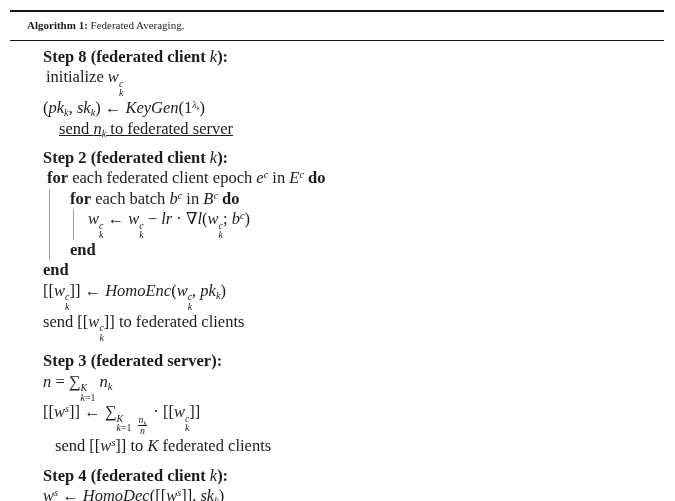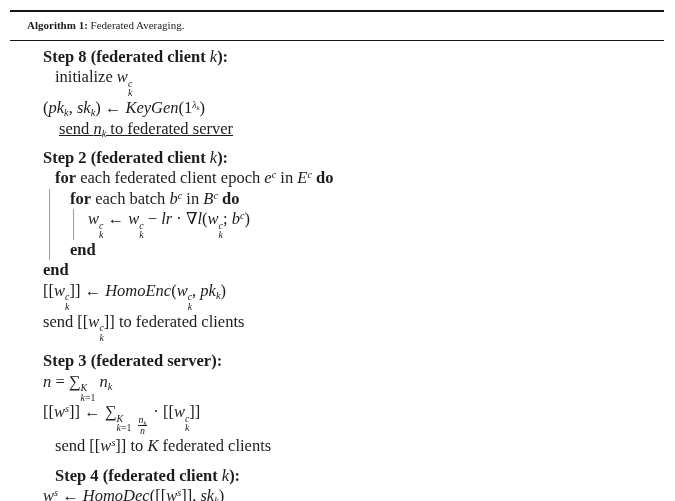--- a/index.html
+++ b/index.html
@@ -69,32 +69,32 @@
 </style>
 </head>
 <body>
 
 <div class="algo">
   <div class="rule top"></div>
   <div class="title-row"><span class="b">Algorithm 1:</span><span> Federated Averaging.</span></div>
   <div class="rule mid"></div>
   <div class="body" id="body">
       <div class="line"><span class="content" style="margin-left: 0px;"><span class="b">Step 8 (federated client </span><span class="i">k</span><span class="b">):</span></span></div>
-      <div class="line"><span class="content" style="margin-left: 12px;"><span>initialize </span><span class="i">w</span><span class="ss"><span><span class="i">c</span></span><span><span class="i">k</span></span></span></span></div>
+      <div class="line"><span class="content" style="margin-left: 3px;"><span>initialize </span><span class="i">w</span><span class="ss"><span><span class="i">c</span></span><span><span class="i">k</span></span></span></span></div>
       <div class="line"><span class="content" style="margin-left: 0px;"><span>(</span><span class="i">pk</span><span class="sb"><span class="i">k</span></span><span>, </span><span class="i">sk</span><span class="sb"><span class="i">k</span></span><span>) ← </span><span class="i">KeyGen</span><span>(1</span><span class="sp"><span class="i">λ</span><span class="sb"><span class="i">k</span></span></span><span>)</span></span></div>
       <div class="line"><span class="content" style="margin-left: 16px; text-decoration: underline;"><span>send </span><span class="i">n</span><span class="sb"><span class="i">k</span></span><span> to federated server</span></span></div>
       <div class="line gap"><span class="content" style="margin-left: 0px;"><span class="b">Step 2 (federated client </span><span class="i">k</span><span class="b">):</span></span></div>
-      <div class="line"><span class="content" style="margin-left: 12px;"><span class="b">for</span><span> each federated client epoch </span><span class="i">e</span><span class="sp"><span class="i">c</span></span><span> in </span><span class="i">E</span><span class="sp"><span class="i">c</span></span><span> </span><span class="b">do</span></span></div>
+      <div class="line"><span class="content" style="margin-left: 4px;"><span class="b">for</span><span> each federated client epoch </span><span class="i">e</span><span class="sp"><span class="i">c</span></span><span> in </span><span class="i">E</span><span class="sp"><span class="i">c</span></span><span> </span><span class="b">do</span></span></div>
       <div class="line"><span class="vbar" style="left: 6px; border-left-color: rgb(155, 155, 155);"></span><span class="content" style="margin-left: 27px;"><span class="b">for</span><span> each batch </span><span class="i">b</span><span class="sp"><span class="i">c</span></span><span> in </span><span class="i">B</span><span class="sp"><span class="i">c</span></span><span> </span><span class="b">do</span></span></div>
       <div class="line"><span class="vbar" style="left: 6px; border-left-color: rgb(155, 155, 155);"></span><span class="vbar" style="left: 30px; border-left-color: rgb(155, 155, 155);"></span><span class="content" style="margin-left: 45px;"><span class="i">w</span><span class="ss"><span><span class="i">c</span></span><span><span class="i">k</span></span></span><span> ← </span><span class="i">w</span><span class="ss"><span><span class="i">c</span></span><span><span class="i">k</span></span></span><span> − </span><span class="i">lr</span><span> · ∇</span><span class="i">l</span><span>(</span><span class="i">w</span><span class="ss"><span><span class="i">c</span></span><span><span class="i">k</span></span></span><span>; </span><span class="i">b</span><span class="sp"><span class="i">c</span></span><span>)</span></span></div>
       <div class="line"><span class="vbar" style="left: 6px; border-left-color: rgb(155, 155, 155);"></span><span class="content" style="margin-left: 27px;"><span class="b">end</span></span></div>
       <div class="line"><span class="content" style="margin-left: 0px;"><span class="b">end</span></span></div>
       <div class="line"><span class="content" style="margin-left: 0px;"><span>[[</span><span class="i">w</span><span class="ss"><span><span class="i">c</span></span><span><span class="i">k</span></span></span><span>]] ← </span><span class="i">HomoEnc</span><span>(</span><span class="i">w</span><span class="ss"><span><span class="i">c</span></span><span><span class="i">k</span></span></span><span>, </span><span class="i">pk</span><span class="sb"><span class="i">k</span></span><span>)</span></span></div>
       <div class="line"><span class="content" style="margin-left: 0px;"><span>send [[</span><span class="i">w</span><span class="ss"><span><span class="i">c</span></span><span><span class="i">k</span></span></span><span>]] to federated clients</span></span></div>
       <div class="line gap"><span class="content" style="margin-left: 0px; font-family: Liberation Serif, serif;"><span class="b">Step 3 (federated server):</span></span></div>
       <div class="line"><span class="content" style="margin-left: 0px;"><span class="i">n</span><span> = ∑</span><span class="ss"><span><span class="i">K</span></span><span><span class="i">k</span><span>=1</span></span></span><span> </span><span class="i">n</span><span class="sb"><span class="i">k</span></span></span></div>
       <div class="line"><span class="content" style="margin-left: 0px;"><span>[[</span><span class="i">w</span><span class="sp"><span class="i">s</span></span><span>]] ← ∑</span><span class="ss"><span><span class="i">K</span></span><span><span class="i">k</span><span>=1</span></span></span><span> </span><span class="fr"><span class="num"><span class="i">n</span><span class="sb"><span class="i">k</span></span></span><span class="den"><span class="i">n</span></span></span><span> · [[</span><span class="i">w</span><span class="ss"><span><span class="i">c</span></span><span><span class="i">k</span></span></span><span>]]</span></span></div>
       <div class="line"><span class="content" style="margin-left: 12px;"><span>send [[</span><span class="i">w</span><span class="sp"><span class="i">s</span></span><span>]] to </span><span class="i">K</span><span> federated clients</span></span></div>
-      <div class="line gap"><span class="content" style="margin-left: 12px;"><span class="b">Step 4 (federated client </span><span class="i">k</span><span class="b">):</span></span></div>
+      <div class="line gap"><span class="content" style="margin-left: 0px;"><span class="b">Step 4 (federated client </span><span class="i">k</span><span class="b">):</span></span></div>
       <div class="line"><span class="content" style="margin-left: 0px;"><span class="i">w</span><span class="sp"><span class="i">s</span></span><span> ← </span><span class="i">HomoDec</span><span>([[</span><span class="i">w</span><span class="sp"><span class="i">s</span></span><span>]], </span><span class="i">sk</span><span class="sb"><span class="i">k</span></span><span>)</span></span></div>
     </div>
 
 </div>
 
 </body></html>

